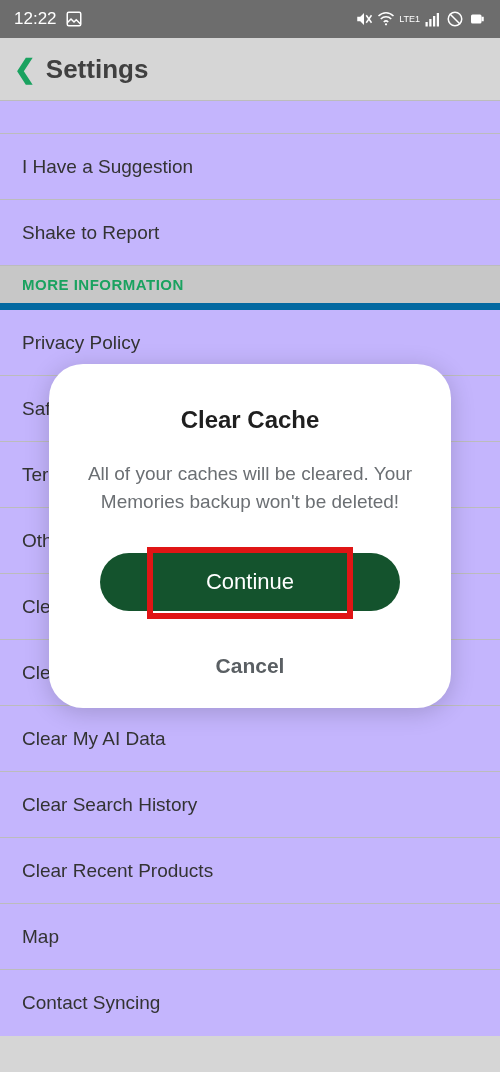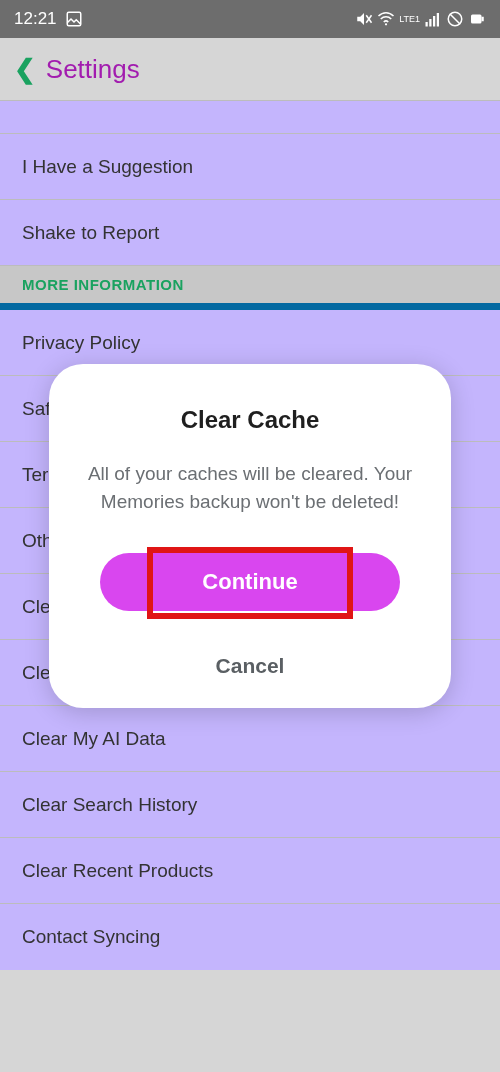--- a/index.html
+++ b/index.html
@@ -21,21 +21,21 @@
 
   .header {
     height: 62px;
     display: flex;
     align-items: center;
     padding: 0 14px;
     gap: 10px;
     background: #d6d6d6;
   }
   .header .back { color: #1aa260; font-size: 26px; font-weight: 700; line-height: 1; }
-  .header .title { color: #a21caf; font-size: 26px; font-weight: 400; }
+  .header .title { color: #404040; font-size: 26px; font-weight: 700; }
 
   .list { width: 100%; }
   .row {
     height: 66px;
     display: flex;
     align-items: center;
     padding: 0 22px;
     font-size: 19px;
     color: #333;
     border-bottom: 1px solid #bcbcbc;
@@ -72,24 +72,24 @@
     box-shadow: 0 4px 24px rgba(0,0,0,0.18);
     pointer-events: auto;
   }
   .dialog-title { font-size: 24px; font-weight: 700; color: #1f1f1f; margin-bottom: 26px; }
   .dialog-body  { font-size: 19px; color: #6b6f73; line-height: 1.45; margin-bottom: 38px; padding: 0 4px; }
   .btn-row { position: relative; display: flex; justify-content: center; margin-bottom: 18px; }
   .btn-continue {
     width: 300px;
     height: 58px;
     border-radius: 30px;
-    background: #d946ef;
+    background: #14532d;
     color: #fff;
     font-size: 22px;
-    font-weight: 700;
+    font-weight: 400;
     border: none;
     display: flex;
     align-items: center;
     justify-content: center;
   }
   .highlight-box {
     position: absolute;
     top: -6px;
     left: 50%;
     transform: translateX(-50%);
@@ -107,21 +107,21 @@
     border: none;
   }
 
   .ico { width: 18px; height: 18px; }
 </style>
 </head>
 <body>
 
 <div class="statusbar">
   <div class="left">
-    <span>12:21</span>
+    <span>12:22</span>
     <svg class="ico" viewBox="0 0 24 24">
         <rect x="3" y="3" width="18" height="18" rx="2" fill="none" stroke="#fff" stroke-width="2"></rect>
         <path d="M3 17l5-5 4 4 3-3 6 6" fill="none" stroke="#fff" stroke-width="2"></path>
       </svg>
   </div>
   <div class="right">
     <svg class="ico" viewBox="0 0 24 24">
         <path d="M3 9h4l5-5v16l-5-5H3z" fill="#fff"></path>
         <line x1="15" y1="7" x2="22" y2="17" stroke="#fff" stroke-width="2"></line>
         <line x1="22" y1="7" x2="15" y2="17" stroke="#fff" stroke-width="2"></line>
@@ -185,20 +185,23 @@
       <span>Clear</span>
     </div>
   <div class="row">
       <span>Clear My AI Data</span>
     </div>
   <div class="row">
       <span>Clear Search History</span>
     </div>
   <div class="row">
       <span>Clear Recent Products</span>
+    </div>
+  <div class="row">
+      <span>Map</span>
     </div>
   <div class="row" style="border-bottom:none">
       <span>Contact Syncing</span>
     </div>
 </div>
 
 <div class="overlay">
   <div class="dialog">
     <div class="dialog-title">Clear Cache</div>
     <div class="dialog-body">All of your caches will be cleared. Your Memories backup won't be deleted!</div>

